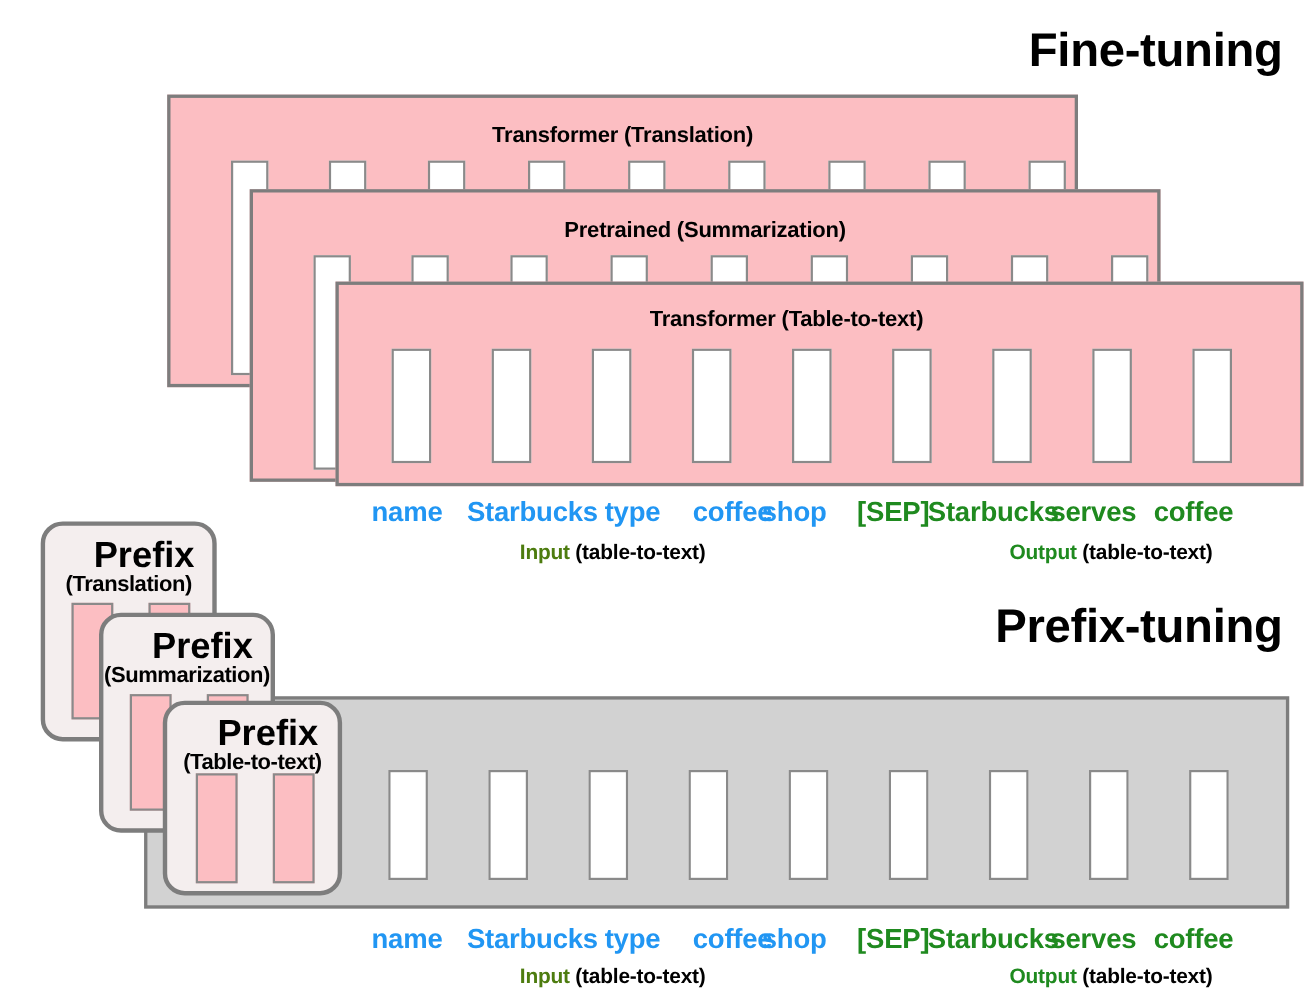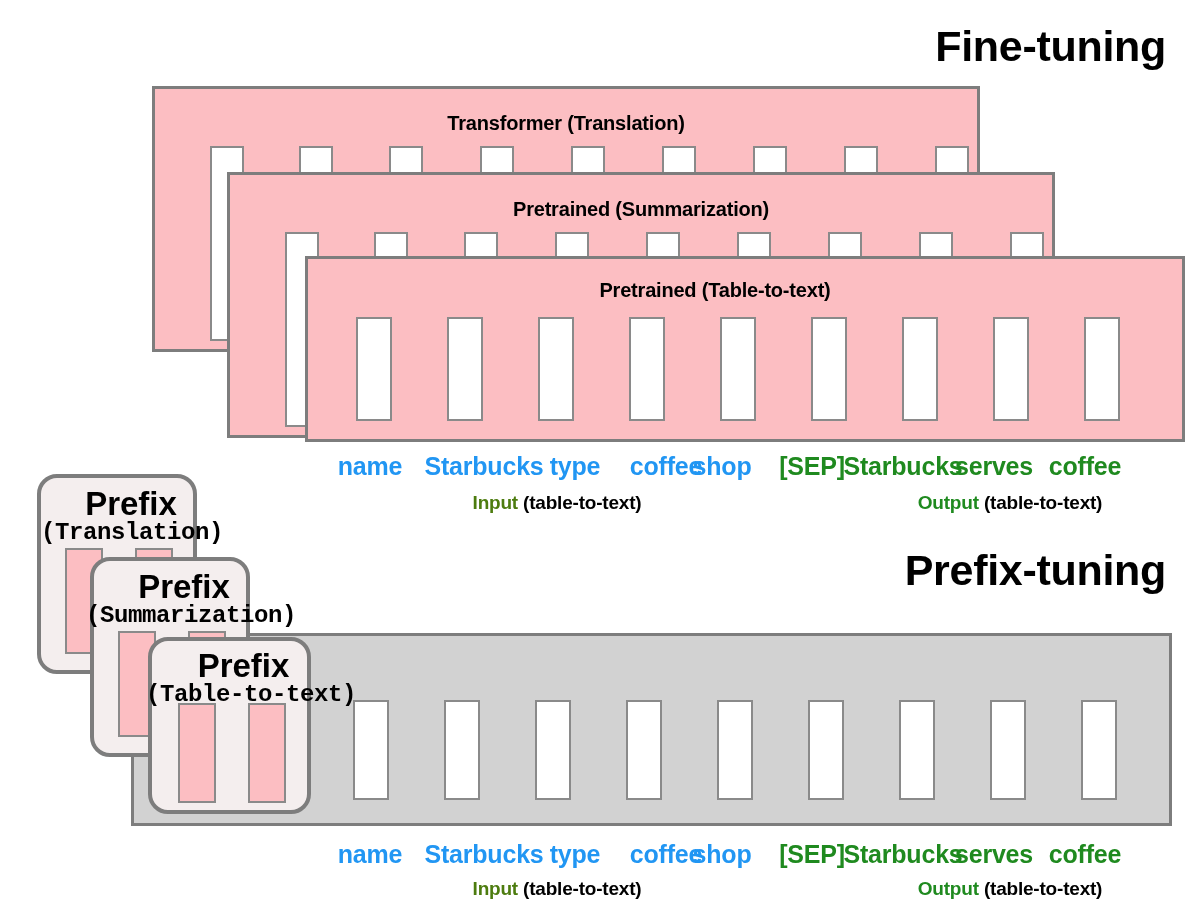--- a/index.html
+++ b/index.html
@@ -41,21 +41,21 @@
     position:absolute;box-sizing:border-box;
     background:#f4eeee;border:4px solid #7d7d7d;
     border-radius:20px;
   }
   .prefix-title{
     position:absolute;left:0;right:0;text-align:center;
     font-weight:bold;color:#000;line-height:1.02;
     white-space:nowrap;
   }
   .prefix-title .l1{display:block;font-size:33px;padding-left:28px;}
-  .prefix-title .l2{display:block;font-size:24px;letter-spacing:-0.4px;font-family:Liberation Mono, monospace;}
+  .prefix-title .l2{display:block;font-size:20px;letter-spacing:-0.4px;}
   .pbar{
     position:absolute;box-sizing:border-box;
     background:#fcbec2;border:2px solid #8a8a8a;
   }
 
   
   .token-row{
     position:absolute;height:30px;white-space:nowrap;
     font-size:25px;font-weight:bold;letter-spacing:-0.2px;
   }
@@ -97,21 +97,21 @@
     <div class="cell" style="left:234px;top:57px;width:34px;height:195px;"></div>
     <div class="cell" style="left:325px;top:57px;width:34px;height:195px;"></div>
     <div class="cell" style="left:416px;top:57px;width:34px;height:195px;"></div>
     <div class="cell" style="left:507px;top:57px;width:34px;height:195px;"></div>
     <div class="cell" style="left:598px;top:57px;width:34px;height:195px;"></div>
     <div class="cell" style="left:689px;top:57px;width:34px;height:195px;"></div>
     <div class="cell" style="left:780px;top:57px;width:34px;height:195px;"></div>
   </div>
 
   <div class="slab pink" id="slab-table-to-text" style="left:305px;top:256px;width:880px;height:186px;">
-    <div class="slab-label" style="top:20px;left:0px;right:60px;">Pretrained (Table-to-text)</div>
+    <div class="slab-label" style="top:20px;left:0px;right:60px;">Transformer (Table-to-text)</div>
     <div class="cell" style="left:48px;top:58px;width:36px;height:104px;"></div>
     <div class="cell" style="left:139px;top:58px;width:36px;height:104px;"></div>
     <div class="cell" style="left:230px;top:58px;width:36px;height:104px;"></div>
     <div class="cell" style="left:321px;top:58px;width:36px;height:104px;"></div>
     <div class="cell" style="left:412px;top:58px;width:36px;height:104px;"></div>
     <div class="cell" style="left:503px;top:58px;width:36px;height:104px;"></div>
     <div class="cell" style="left:594px;top:58px;width:36px;height:104px;"></div>
     <div class="cell" style="left:685px;top:58px;width:36px;height:104px;"></div>
     <div class="cell" style="left:776px;top:58px;width:36px;height:104px;"></div>
   </div>

